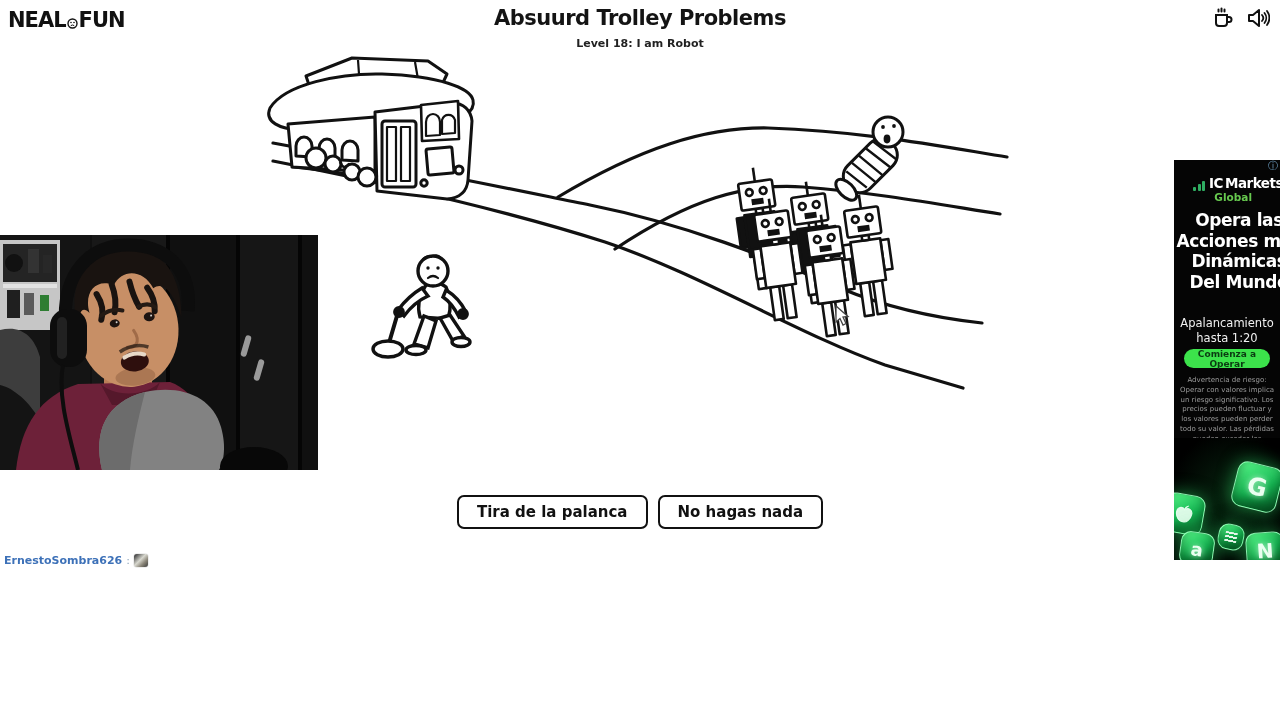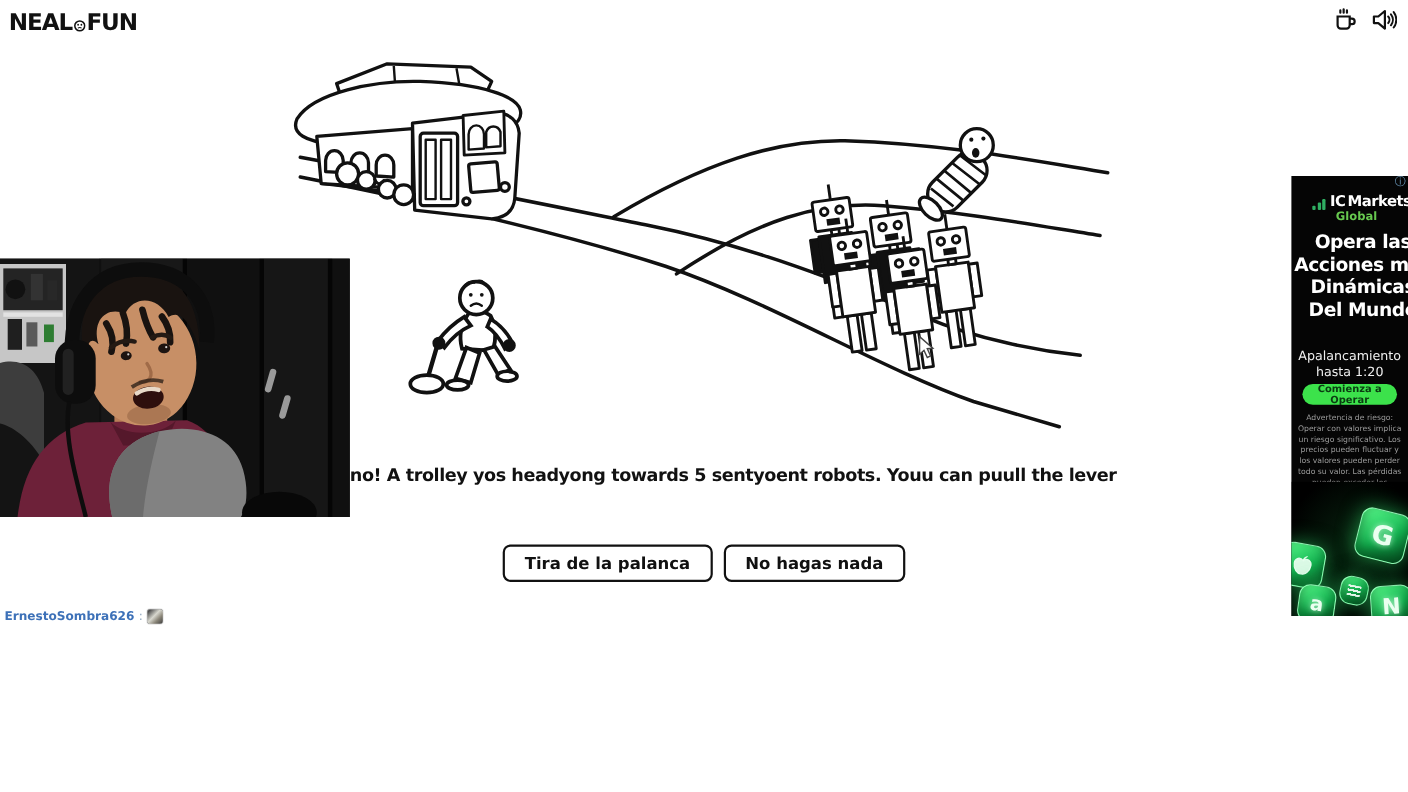--- a/index.html
+++ b/index.html
@@ -94,20 +94,22 @@
     <span>NEAL</span>
     <svg width="11" height="11" viewBox="0 0 11 11">
       <circle cx="5.5" cy="5.5" r="4.5" fill="none" stroke="#111" stroke-width="1.4"></circle>
       <circle cx="4" cy="4.5" r=".8" fill="#111"></circle>
         <circle cx="7" cy="4.5" r=".8" fill="#111"></circle>
       <path d="M3.8,7.6 Q5.5,6.4 7.2,7.6" fill="none" stroke="#111" stroke-width="1"></path>
     </svg>
     <span>FUN</span>
   </div>
 
+  <div class="page-title">Absuurd Trolley Problems</div>
+  <div class="page-subtitle">Level 18: I am Robot</div>
 
   <div class="hdr-icons">
     <svg class="icn" viewBox="0 0 24 24">
       <path d="M6 9 h11 v8 a3 3 0 0 1 -3 3 h-5 a3 3 0 0 1 -3 -3 z" fill="none" stroke="#111" stroke-width="2"></path>
       <path d="M17 11 h2 a2.4 2.4 0 0 1 0 5 h-2" fill="none" stroke="#111" stroke-width="2"></path>
       <path d="M8.5 3.5 v2 M11.5 2.5 v3 M14.5 3.5 v2" stroke="#111" stroke-width="2" stroke-linecap="round"></path>
     </svg>
     <svg class="icn" viewBox="0 0 24 24">
       <path d="M3 9 v6 h4 l6 5 V4 L7 9 z" fill="none" stroke="#111" stroke-width="2" stroke-linejoin="round"></path>
       <path d="M16 9 a4.5 4.5 0 0 1 0 6 M18.5 7 a8 8 0 0 1 0 10 M21 5 a11.5 11.5 0 0 1 0 14" fill="none" stroke="#111" stroke-width="1.8" stroke-linecap="round"></path>
@@ -197,21 +199,20 @@
 
     <use href="#robot" transform="translate(738,184) rotate(-8)" style="--torso:#111"></use>
     <use href="#robot" transform="translate(791,198) rotate(-8)" style="--torso:#111"></use>
     <use href="#robot" transform="translate(844,211) rotate(-8)" style="--torso:#fff"></use>
     <use href="#robot" transform="translate(754,215) rotate(-8)" style="--torso:#fff"></use>
     <use href="#robot" transform="translate(806,231) rotate(-8)" style="--torso:#fff"></use>
 
     <path d="M836,306 L836,322 L840,318.5 L843,325 L846,323.5 L843,317 L848,316.5 Z" fill="#fff" stroke="#444" stroke-width="1.3"></path>
   </svg>
 
-  <div class="qline" id="qline1">no! A trolley yos headyong towards 5 sentyoent robots. Youu can puull the lever</div>
 
   <div class="btn-row">
     <button class="game-btn">Tira de la palanca</button>
     <button class="game-btn">No hagas nada</button>
   </div>
 
   <div class="webcam">
     <svg width="318" height="235" viewBox="0 0 318 235">
       <rect width="318" height="235" fill="#141414"></rect>
       <rect x="90" width="228" height="235" fill="#101010"></rect>

